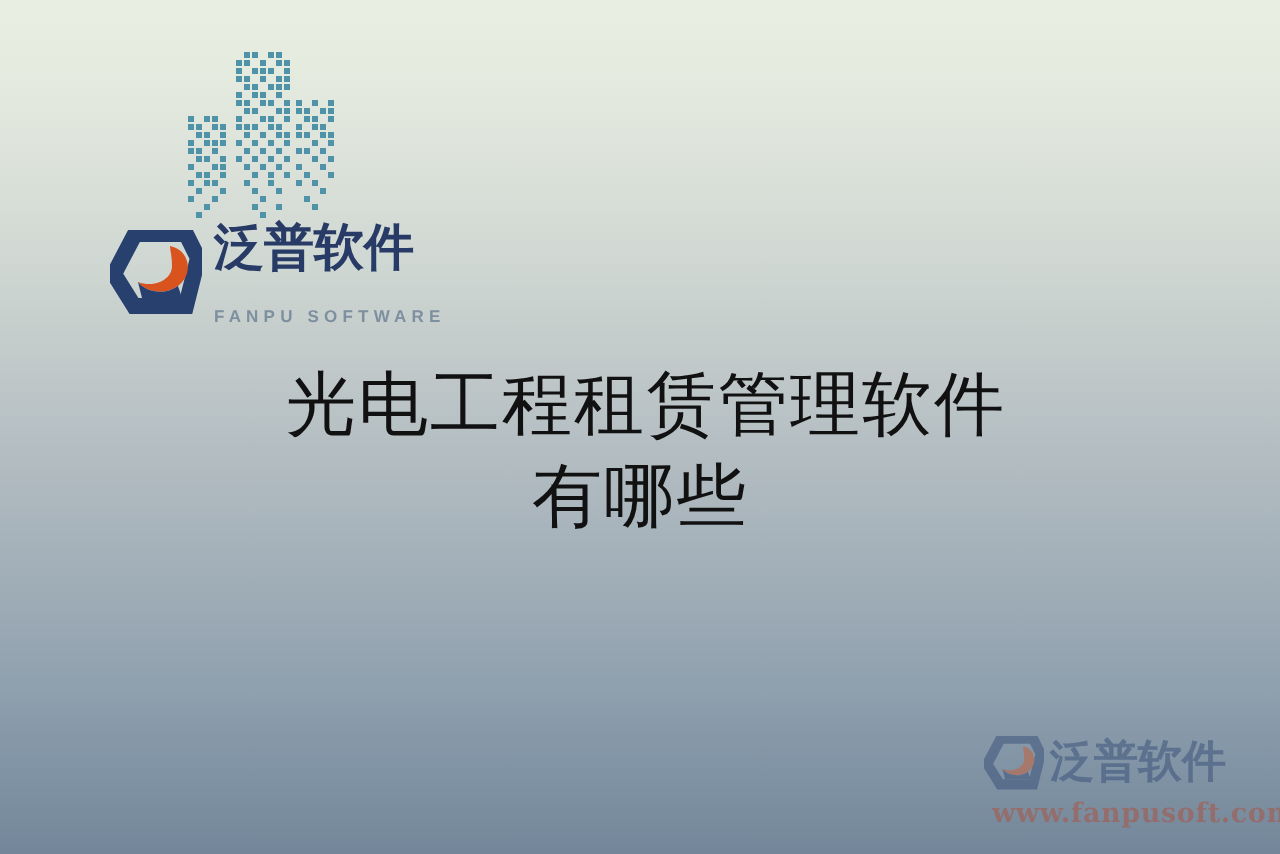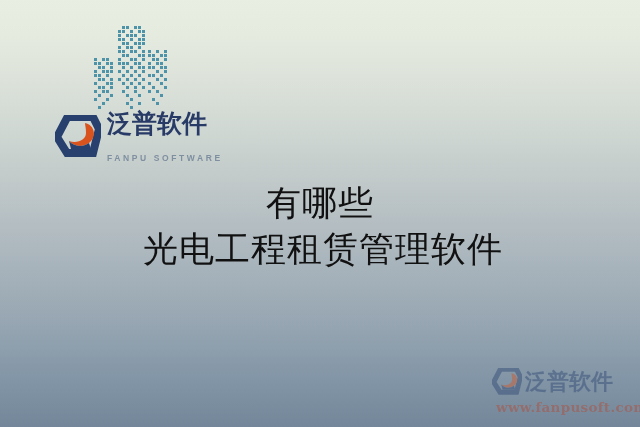--- a/index.html
+++ b/index.html
@@ -301,22 +301,22 @@
         <path d="M14 26 C18 31 27 33 34 28 L36 34 L16 34 Z" fill="#27406e"></path>
       </svg>
     </div>
     <div class="logo-text">
       <div class="logo-cn">泛普软件</div>
       <div class="logo-en">FANPU SOFTWARE</div>
     </div>
   </div>
 
   <div class="headline">
+    <span class="line line-1">光电工程租赁管理软件</span>
     <span class="line line-2">有哪些</span>
-    <span class="line line-1">光电工程租赁管理软件</span>
   </div>
 
   <div class="watermark">
     <div class="wm-row">
       <div class="wm-mark">
         <svg width="30" height="28" viewBox="0 0 46 44" xmlns="http://www.w3.org/2000/svg">
           <path d="M12.5 2 L38 2 L44 14 L38 38 L12 38 L2 22 Z" fill="none" stroke="#27406e" stroke-width="8" stroke-linejoin="miter"></path>
           <path d="M30 8 C40 10 42 22 34 28 C27 33 18 31 14 26 C22 29 31 25 31 18 C31 13 30 10 30 8 Z" fill="#d9531e"></path>
           <path d="M14 26 C18 31 27 33 34 28 L36 34 L16 34 Z" fill="#27406e"></path>
         </svg>

